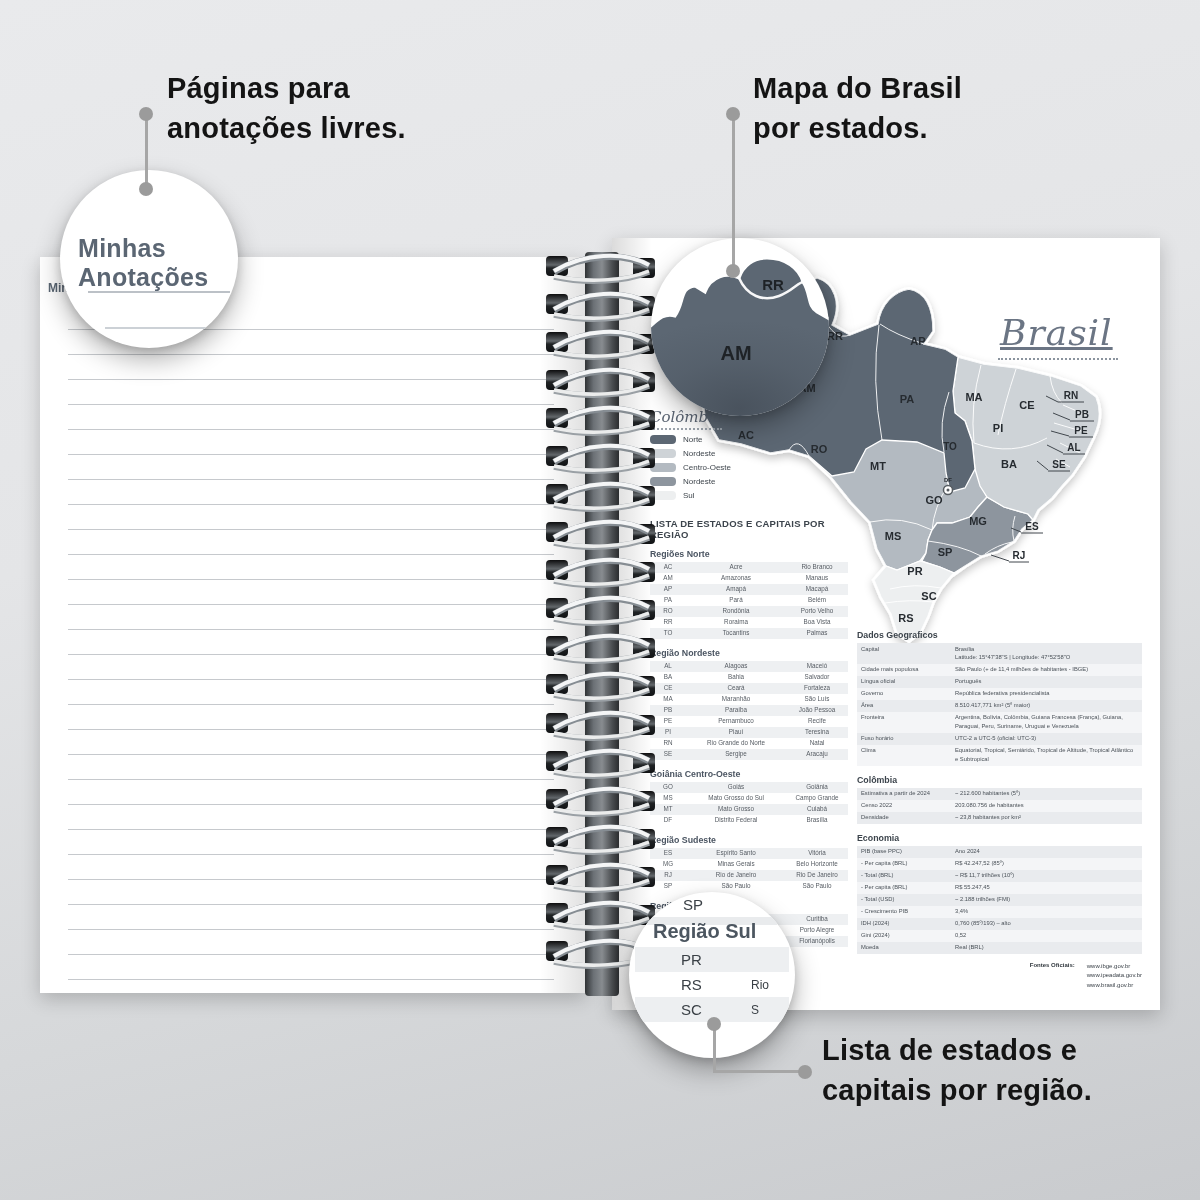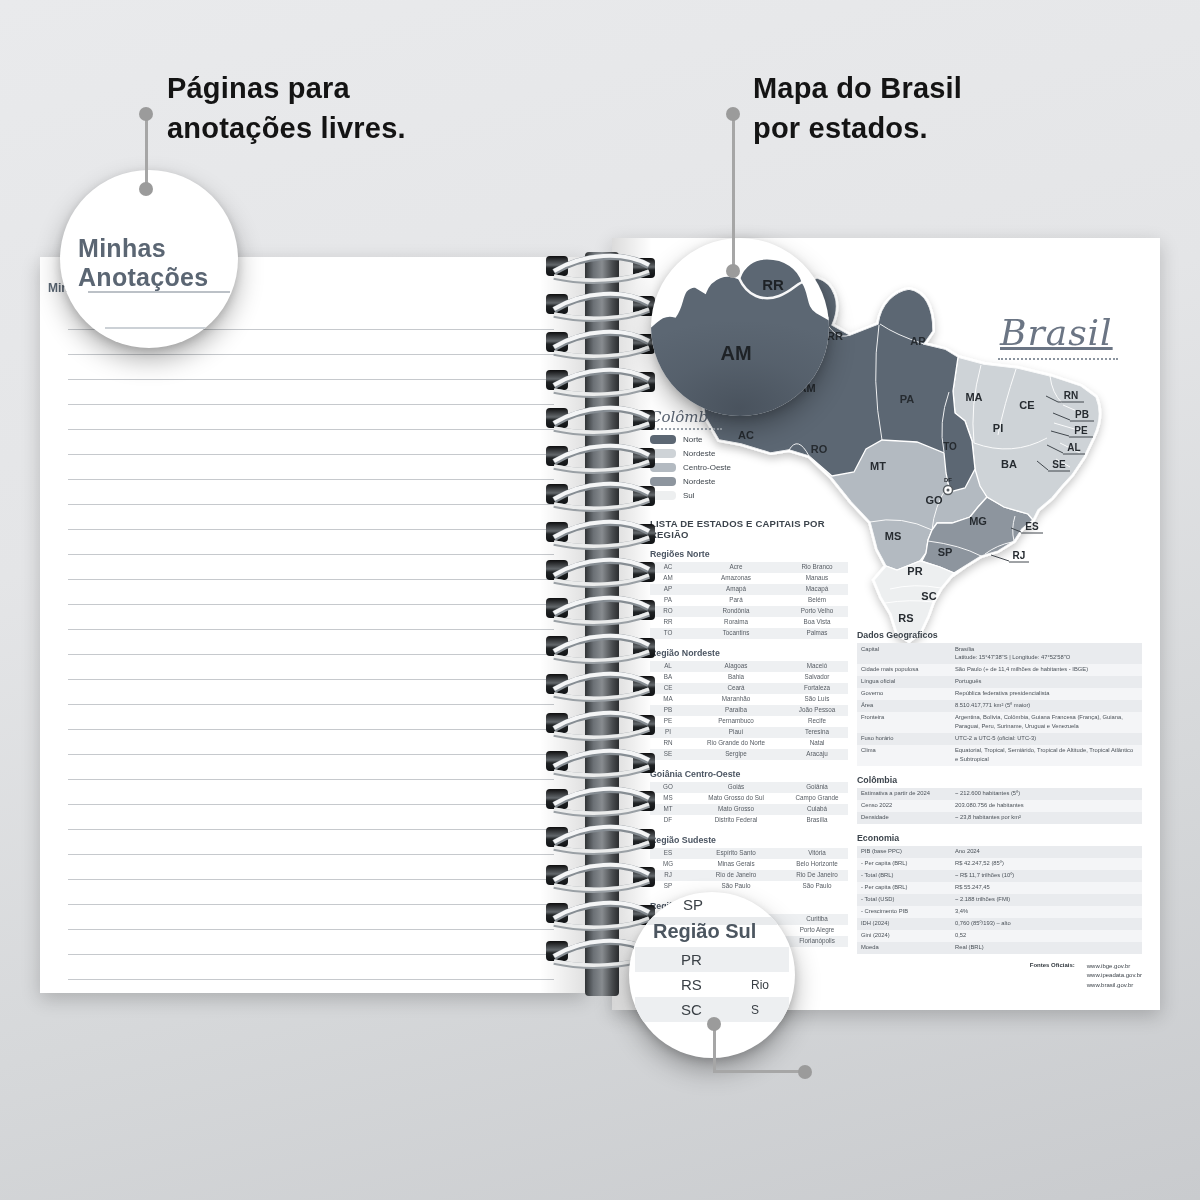--- a/index.html
+++ b/index.html
@@ -548,18 +548,20 @@
   <div class="cline" style="left:144.5px;top:118px;width:3px;height:68px;"></div>
   <div class="dot" style="left:139px;top:107px;"></div>
   <div class="dot" style="left:139px;top:182px;"></div>
 
   <div class="callout c-tr">Mapa do Brasil
 por estados.</div>
   <div class="cline" style="left:731.5px;top:118px;width:3px;height:150px;"></div>
   <div class="dot" style="left:726px;top:107px;"></div>
   <div class="dot" style="left:726px;top:264px;"></div>
 
+  <div class="callout c-br">Lista de estados e
+capitais por região.</div>
   <div class="cline" style="left:712.5px;top:1030px;width:3px;height:42px;"></div>
   <div class="cline" style="left:712.5px;top:1070px;width:92px;height:3px;"></div>
   <div class="dot" style="left:707px;top:1017px;"></div>
   <div class="dot" style="left:798px;top:1064.5px;"></div>
 
 </div>
 
 </body></html>

